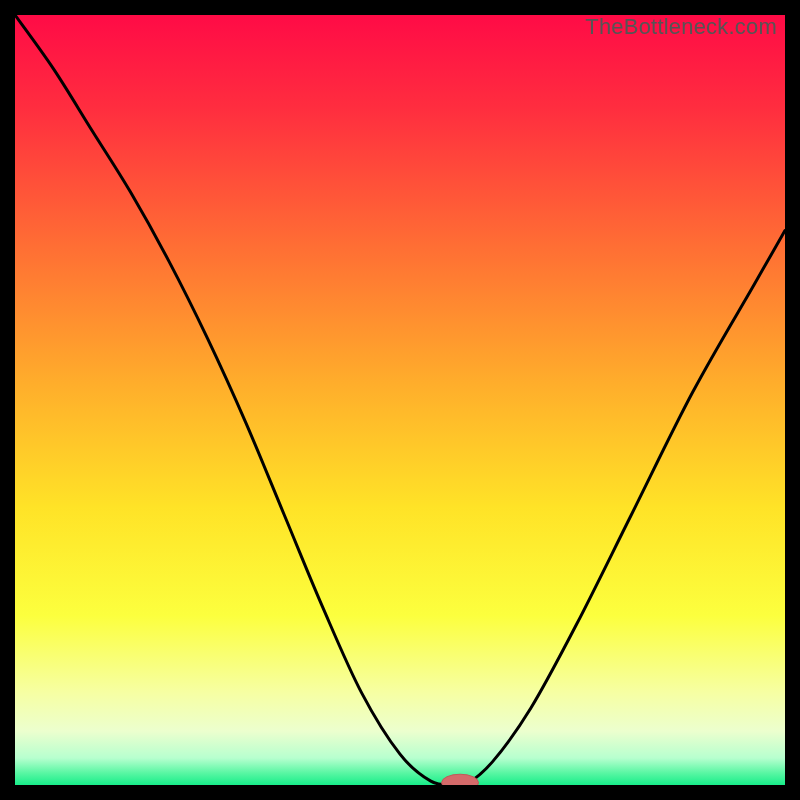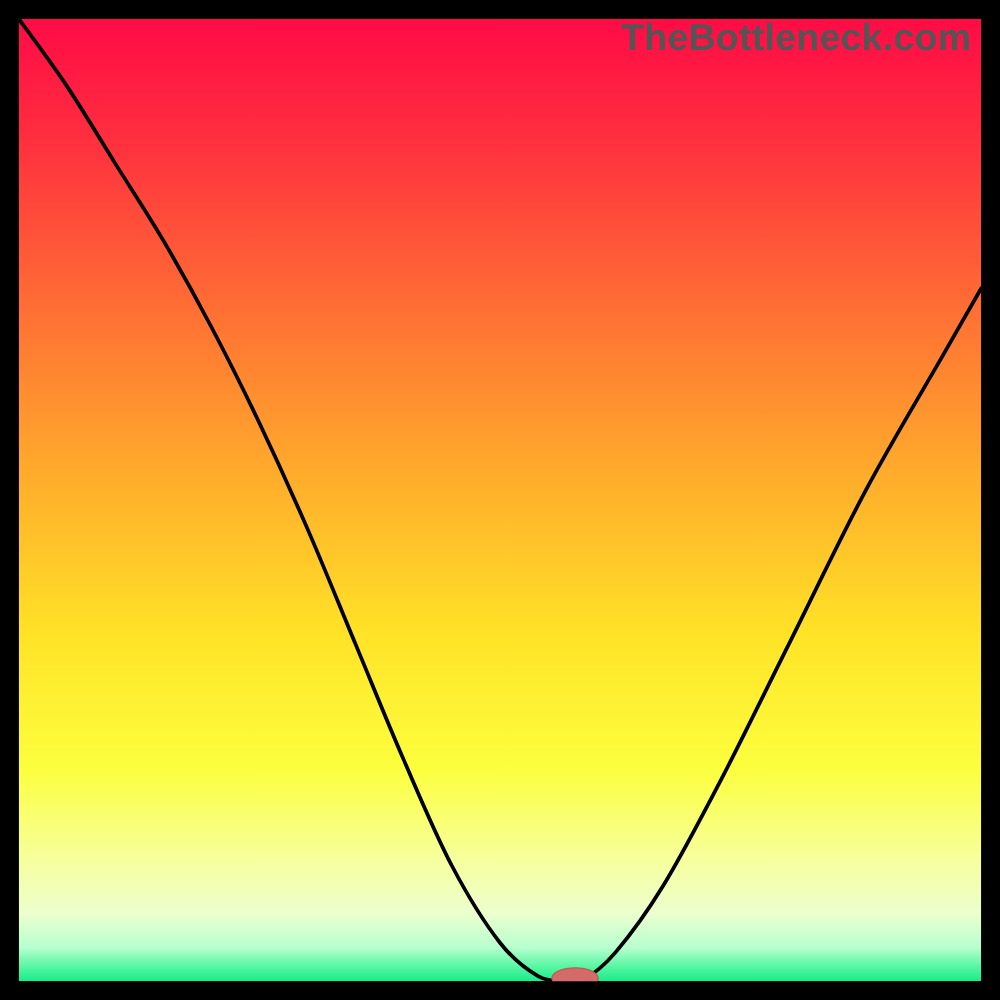--- a/index.html
+++ b/index.html
@@ -23,22 +23,22 @@
     position: absolute;
     left: 0px;
     top: 0px;
     width: 770px;
     height: 770px;
   }
   .attribution {
     position: absolute;
     top: -1px;
     right: 8px;
-    font-size: 30px;
-    font-weight: 700;
+    font-size: 22px;
+    font-weight: 400;
     color: #555555;
     letter-spacing: 0.2px;
   }
   svg { display: block; }
 </style>
 </head>
 <body>
 
 <div class="frame">
 

